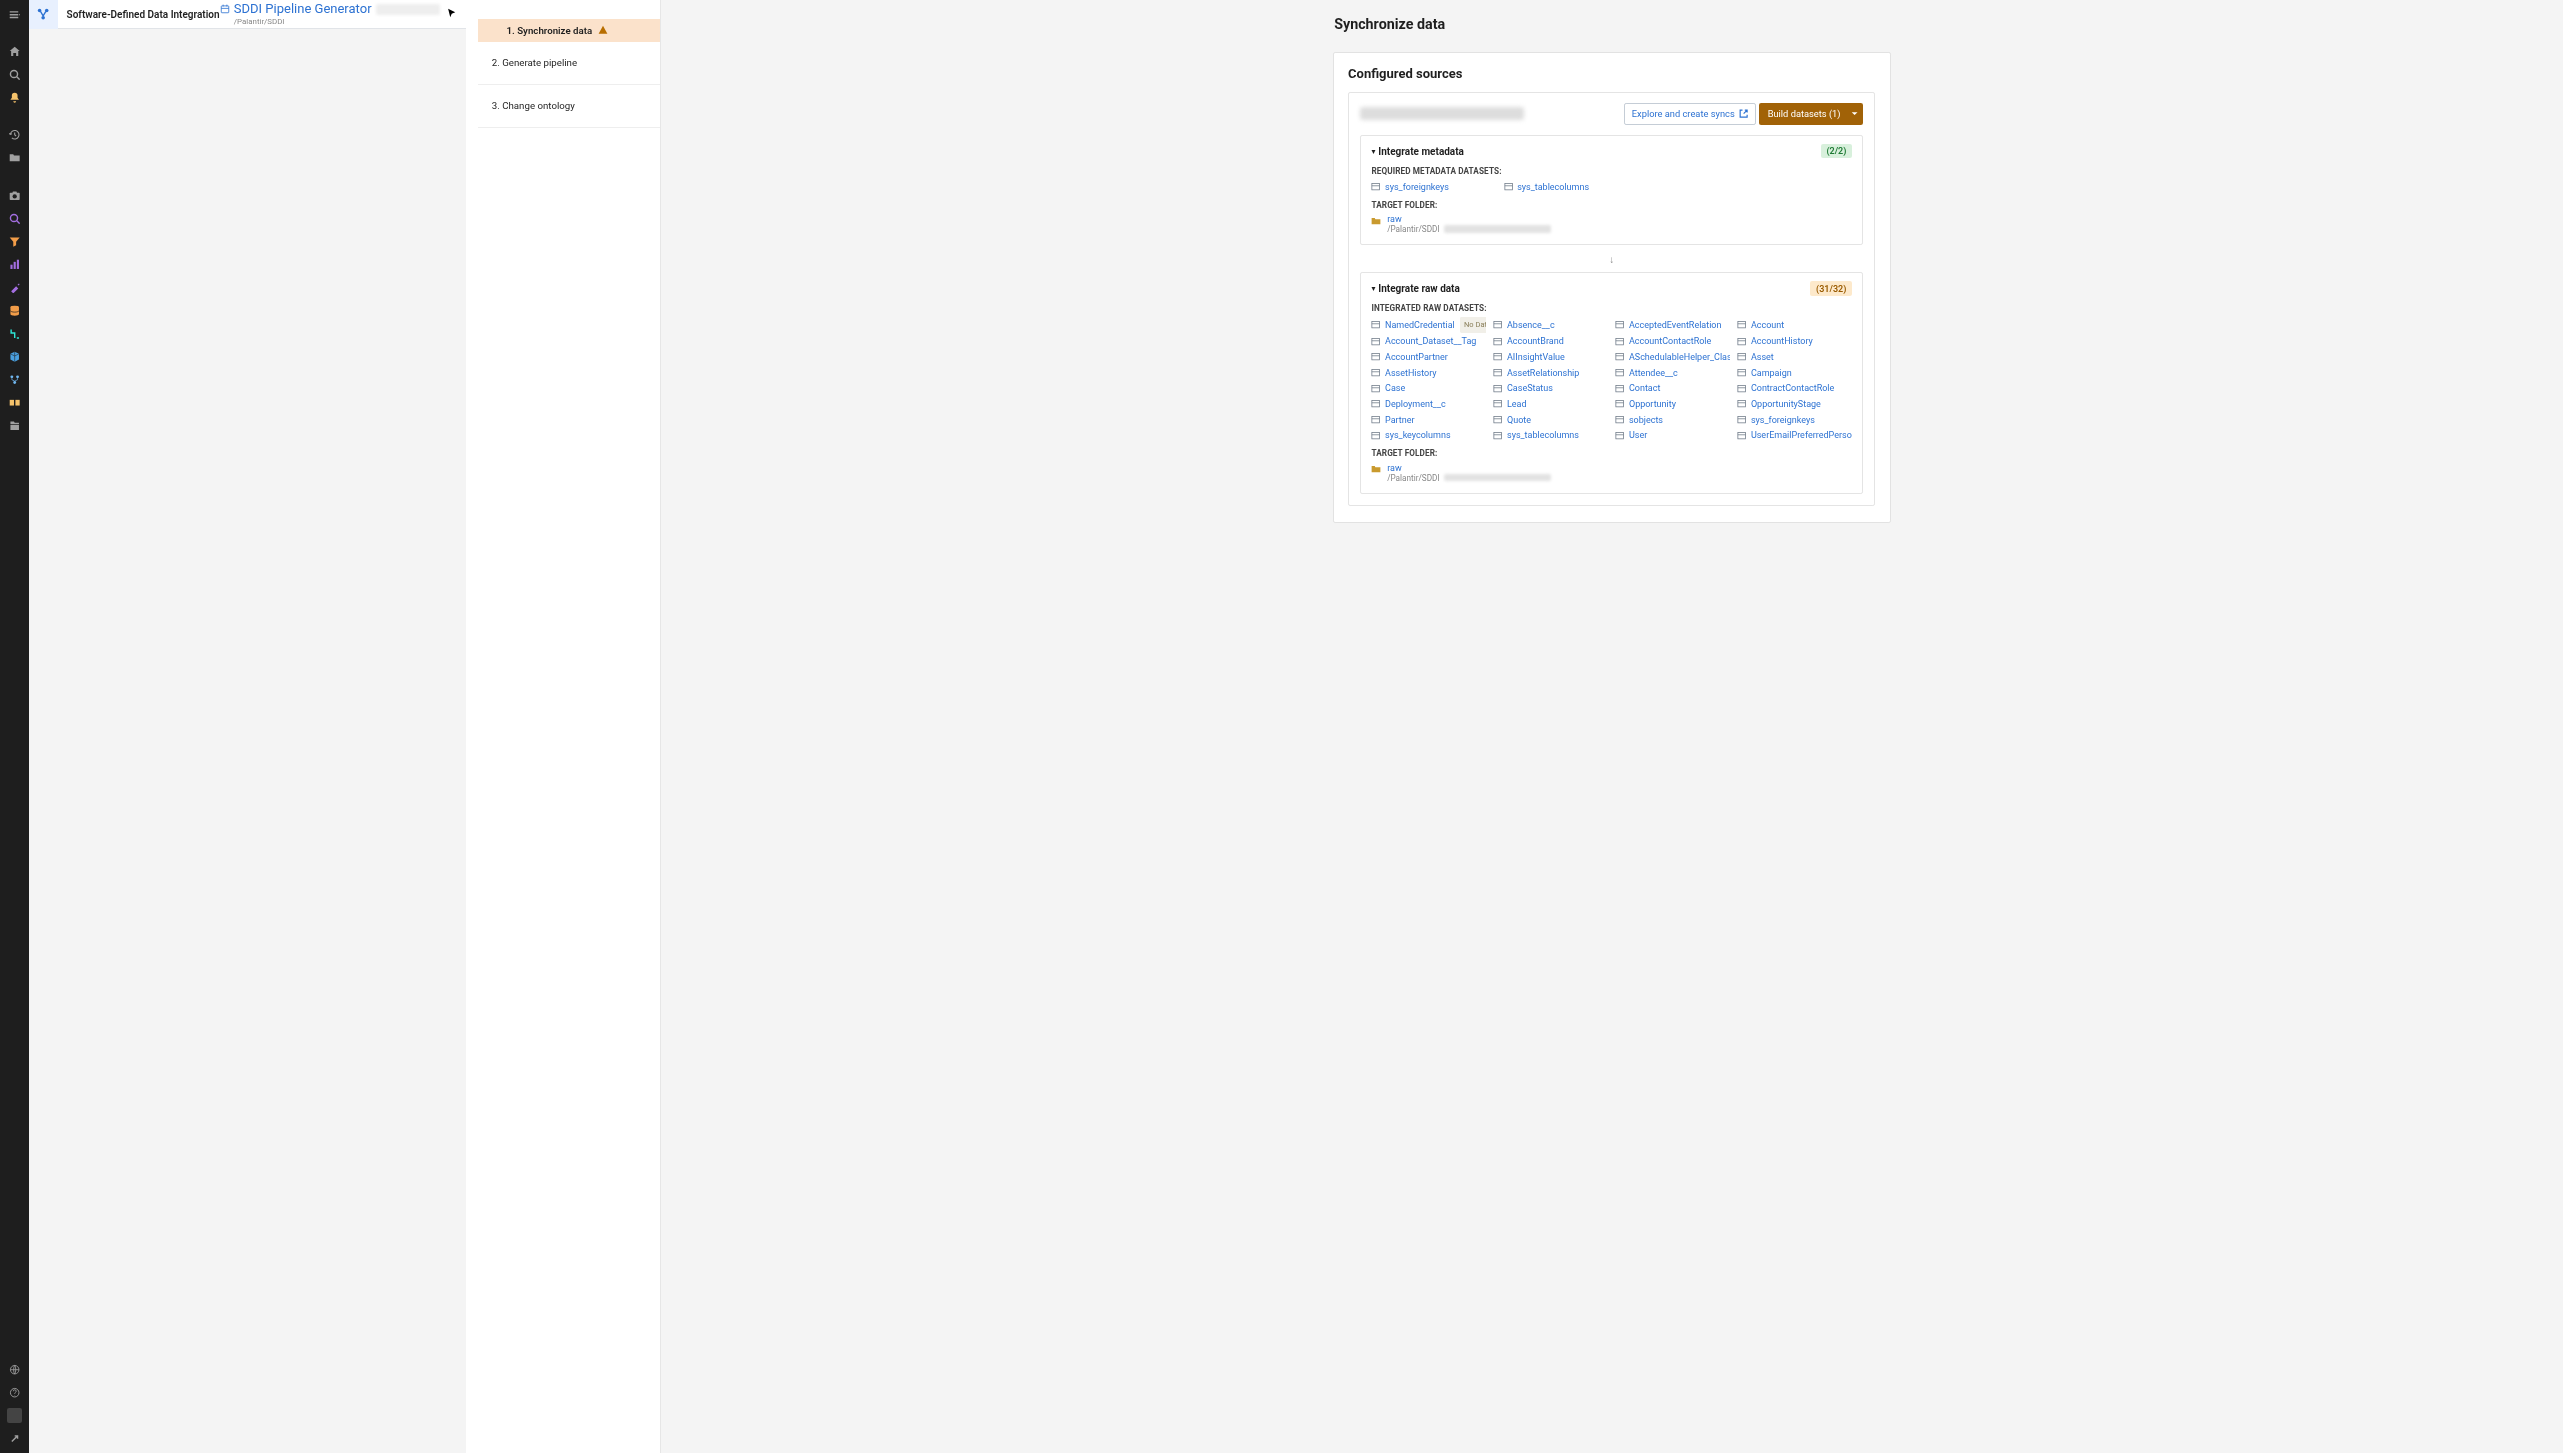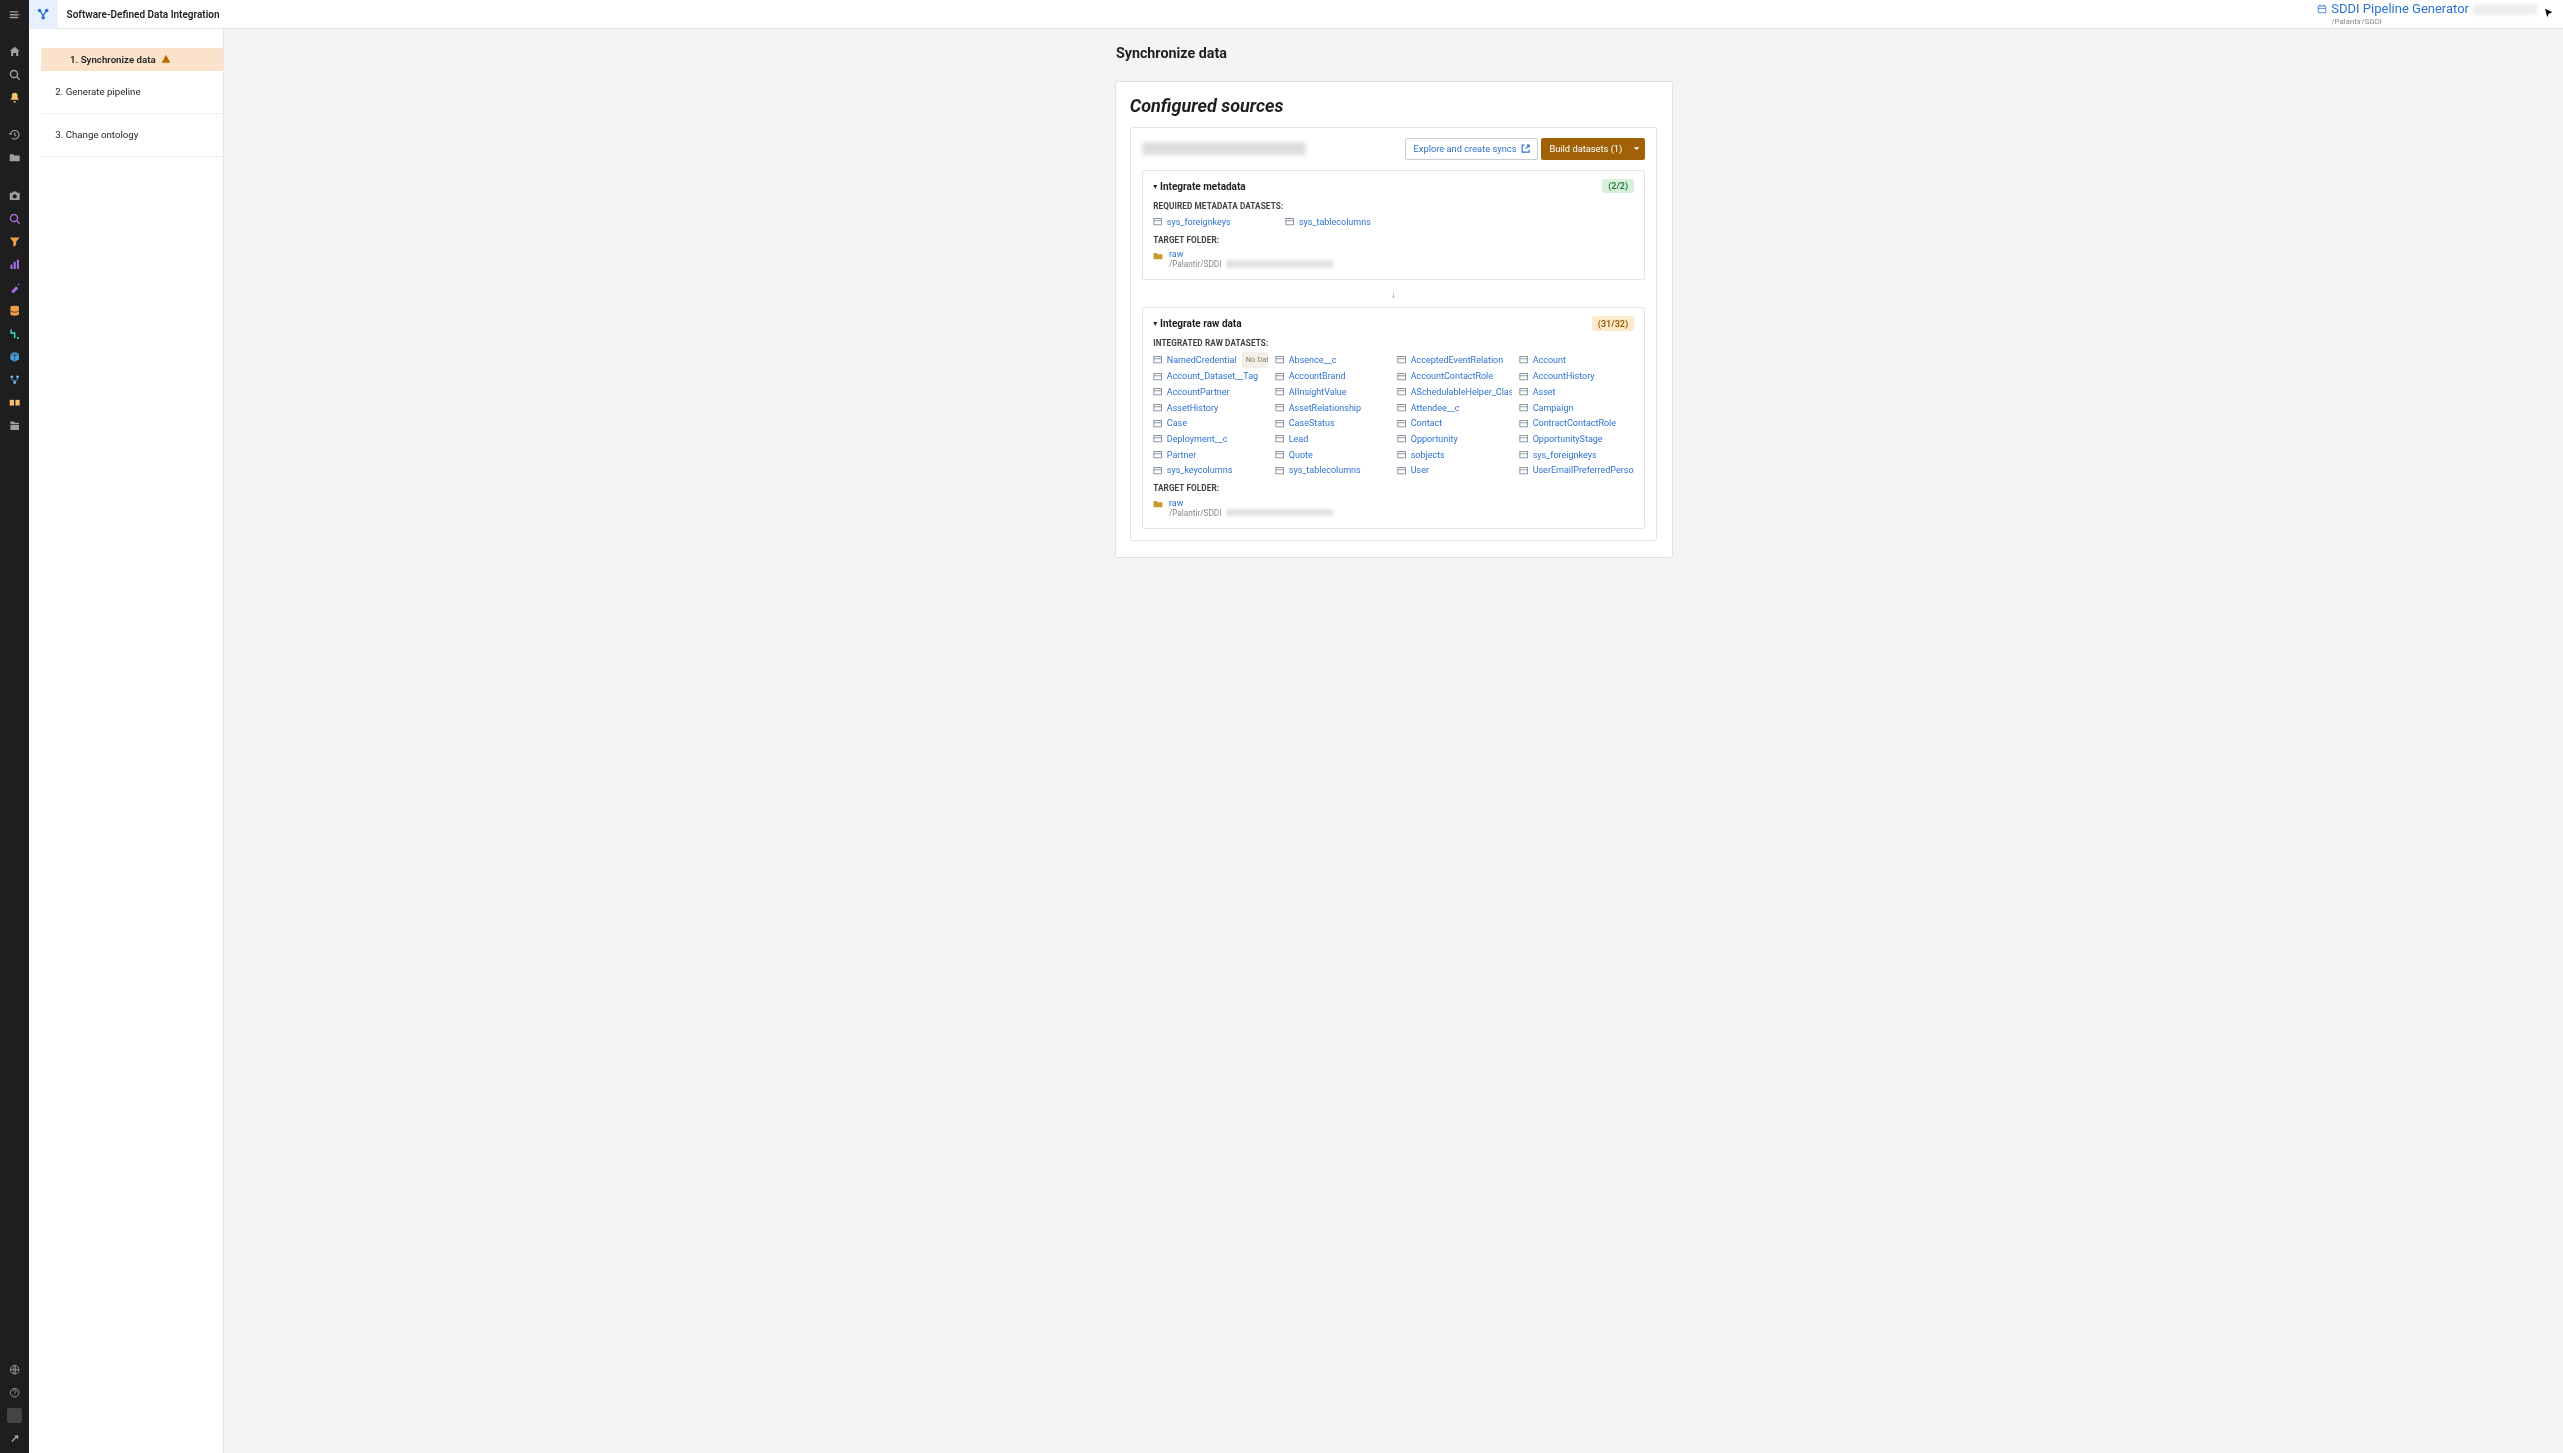--- a/index.html
+++ b/index.html
@@ -72,21 +72,21 @@
     line-height: 1.2;
   }
   .header .gen .top { display: flex; align-items: center; gap: 4.3px; color: #2d72d2; font-size: 13px; }
   .header .gen .path { color: #888; font-size: 7.9px; margin-left: 14.3px; }
   .header .blur-box { width: 64px; height: 11.4px; background: #eee; border-radius: 2.1px; filter: blur(1.4px); }
   .header .cursor { font-size: 13px; }
 
   
   .main {
     display: flex;
-    flex-direction: column;
+    flex-direction: row;
     flex: 1;
     min-width: 0;
   }
   .body {
     display: flex;
     flex: 1;
     min-height: 0;
   }
 
   
@@ -128,21 +128,21 @@
     max-width: 558px;
     margin: 0 auto;
   }
   h1.page-title { font-size: 14.3px; font-weight: 700; margin-bottom: 20px; padding-left: 1.4px; }
   .card {
     background: #fff;
     border: 0.7px solid #e2e2e2;
     border-radius: 2.1px;
     padding: 13px 14.3px 15.7px;
   }
-  .card h2 { font-size: 18px; font-weight: 700; margin-bottom: 11.4px; font-style: italic; }
+  .card h2 { font-size: 13px; font-weight: 700; margin-bottom: 11.4px; }
 
   .source-box {
     border: 0.7px solid #e4e4e4;
     border-radius: 2.1px;
     padding: 10px 11.4px 0;
   }
   .source-head {
     display: flex;
     align-items: center;
     margin-bottom: 10px;

